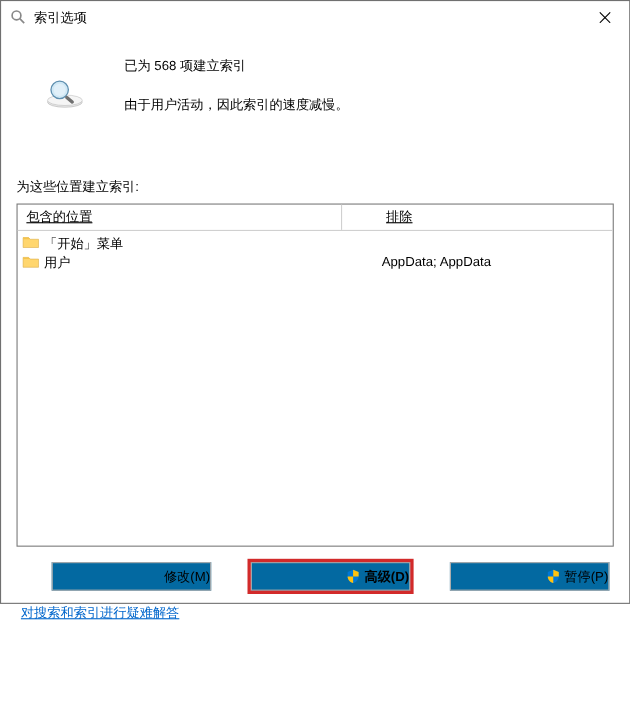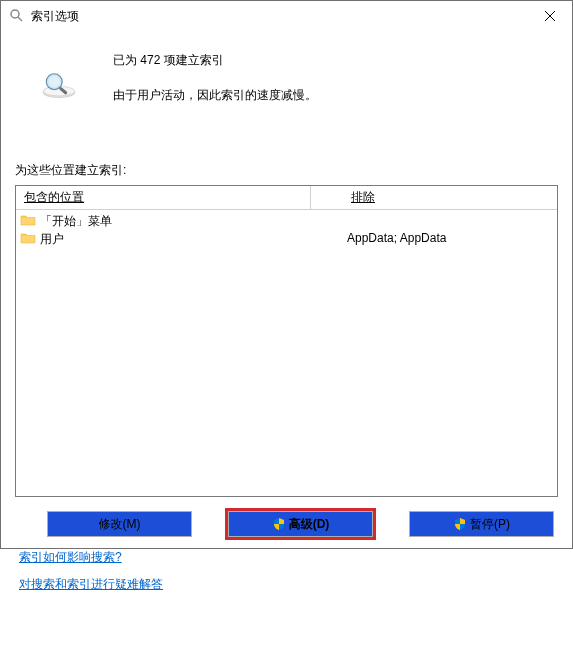--- a/index.html
+++ b/index.html
@@ -132,24 +132,24 @@
       display: flex;
       gap: 8px;
       margin-top: 14px;
       margin-bottom: 12px;
       padding: 0 4px;
     }
     .btn {
       flex: 1;
       height: 26px;
       border: 1px solid #adadad;
-      background: #1d4ed8;
-      display: flex;
-      align-items: center;
-      justify-content: center;
+      background: #0369a1;
+      display: flex;
+      align-items: center;
+      justify-content: flex-end;
       font-size: 12px;
       font-family: inherit;
       cursor: pointer;
       gap: 3px;
       margin-left: 28px;
     }
     .btn-highlighted {
       outline: 3px solid #d22a2a;
       outline-offset: 0;
       font-weight: bold;
@@ -194,21 +194,21 @@
       <div class="status-icon">
         <svg viewBox="0 0 48 48" width="48" height="38">
           <ellipse cx="24" cy="30" rx="20" ry="6" fill="#e8e8e8" stroke="#999" stroke-width="0.5"></ellipse>
           <ellipse cx="24" cy="28" rx="20" ry="6" fill="#f5f5f5" stroke="#aaa" stroke-width="0.5"></ellipse>
           <circle cx="18" cy="16" r="10" fill="#d0e8f5" stroke="#6090b0" stroke-width="1.5"></circle>
           <circle cx="18" cy="16" r="7" fill="#e8f4fb" opacity="0.7"></circle>
           <rect x="26" y="22" width="12" height="4" rx="2" fill="#707070" transform="rotate(40 26 22)"></rect>
         </svg>
       </div>
       <div class="status-text">
-        <p>已为 472 项建立索引</p>
+        <p>已为 568 项建立索引</p>
         <p>由于用户活动，因此索引的速度减慢。</p>
       </div>
     </div>
 
     <div class="section-label">为这些位置建立索引:</div>
 
     <div class="locations-box">
       <div class="locations-header">
         <div class="col col-included">包含的位置</div>
         <div class="col col-excluded">排除</div>
@@ -265,17 +265,16 @@
             <path d="M7 1 L12 3 L12 7 C12 10 9.5 12.5 7 13 C4.5 12.5 2 10 2 7 L2 3 Z" fill="#0078d7"></path>
             <path d="M7 1 L12 3 L12 7 L7 7 Z" fill="#ffc20e"></path>
             <path d="M7 7 L7 13 C4.5 12.5 2 10 2 7 Z" fill="#ffc20e"></path>
           </svg>
         </span>
         <span>暂停(P)</span>
       </button>
     </div>
 
     <div class="links">
-      <div><a class="link">索引如何影响搜索?</a></div>
       <div><a class="link">对搜索和索引进行疑难解答</a></div>
     </div>
   </div>
 </div>
 
 </body></html>

